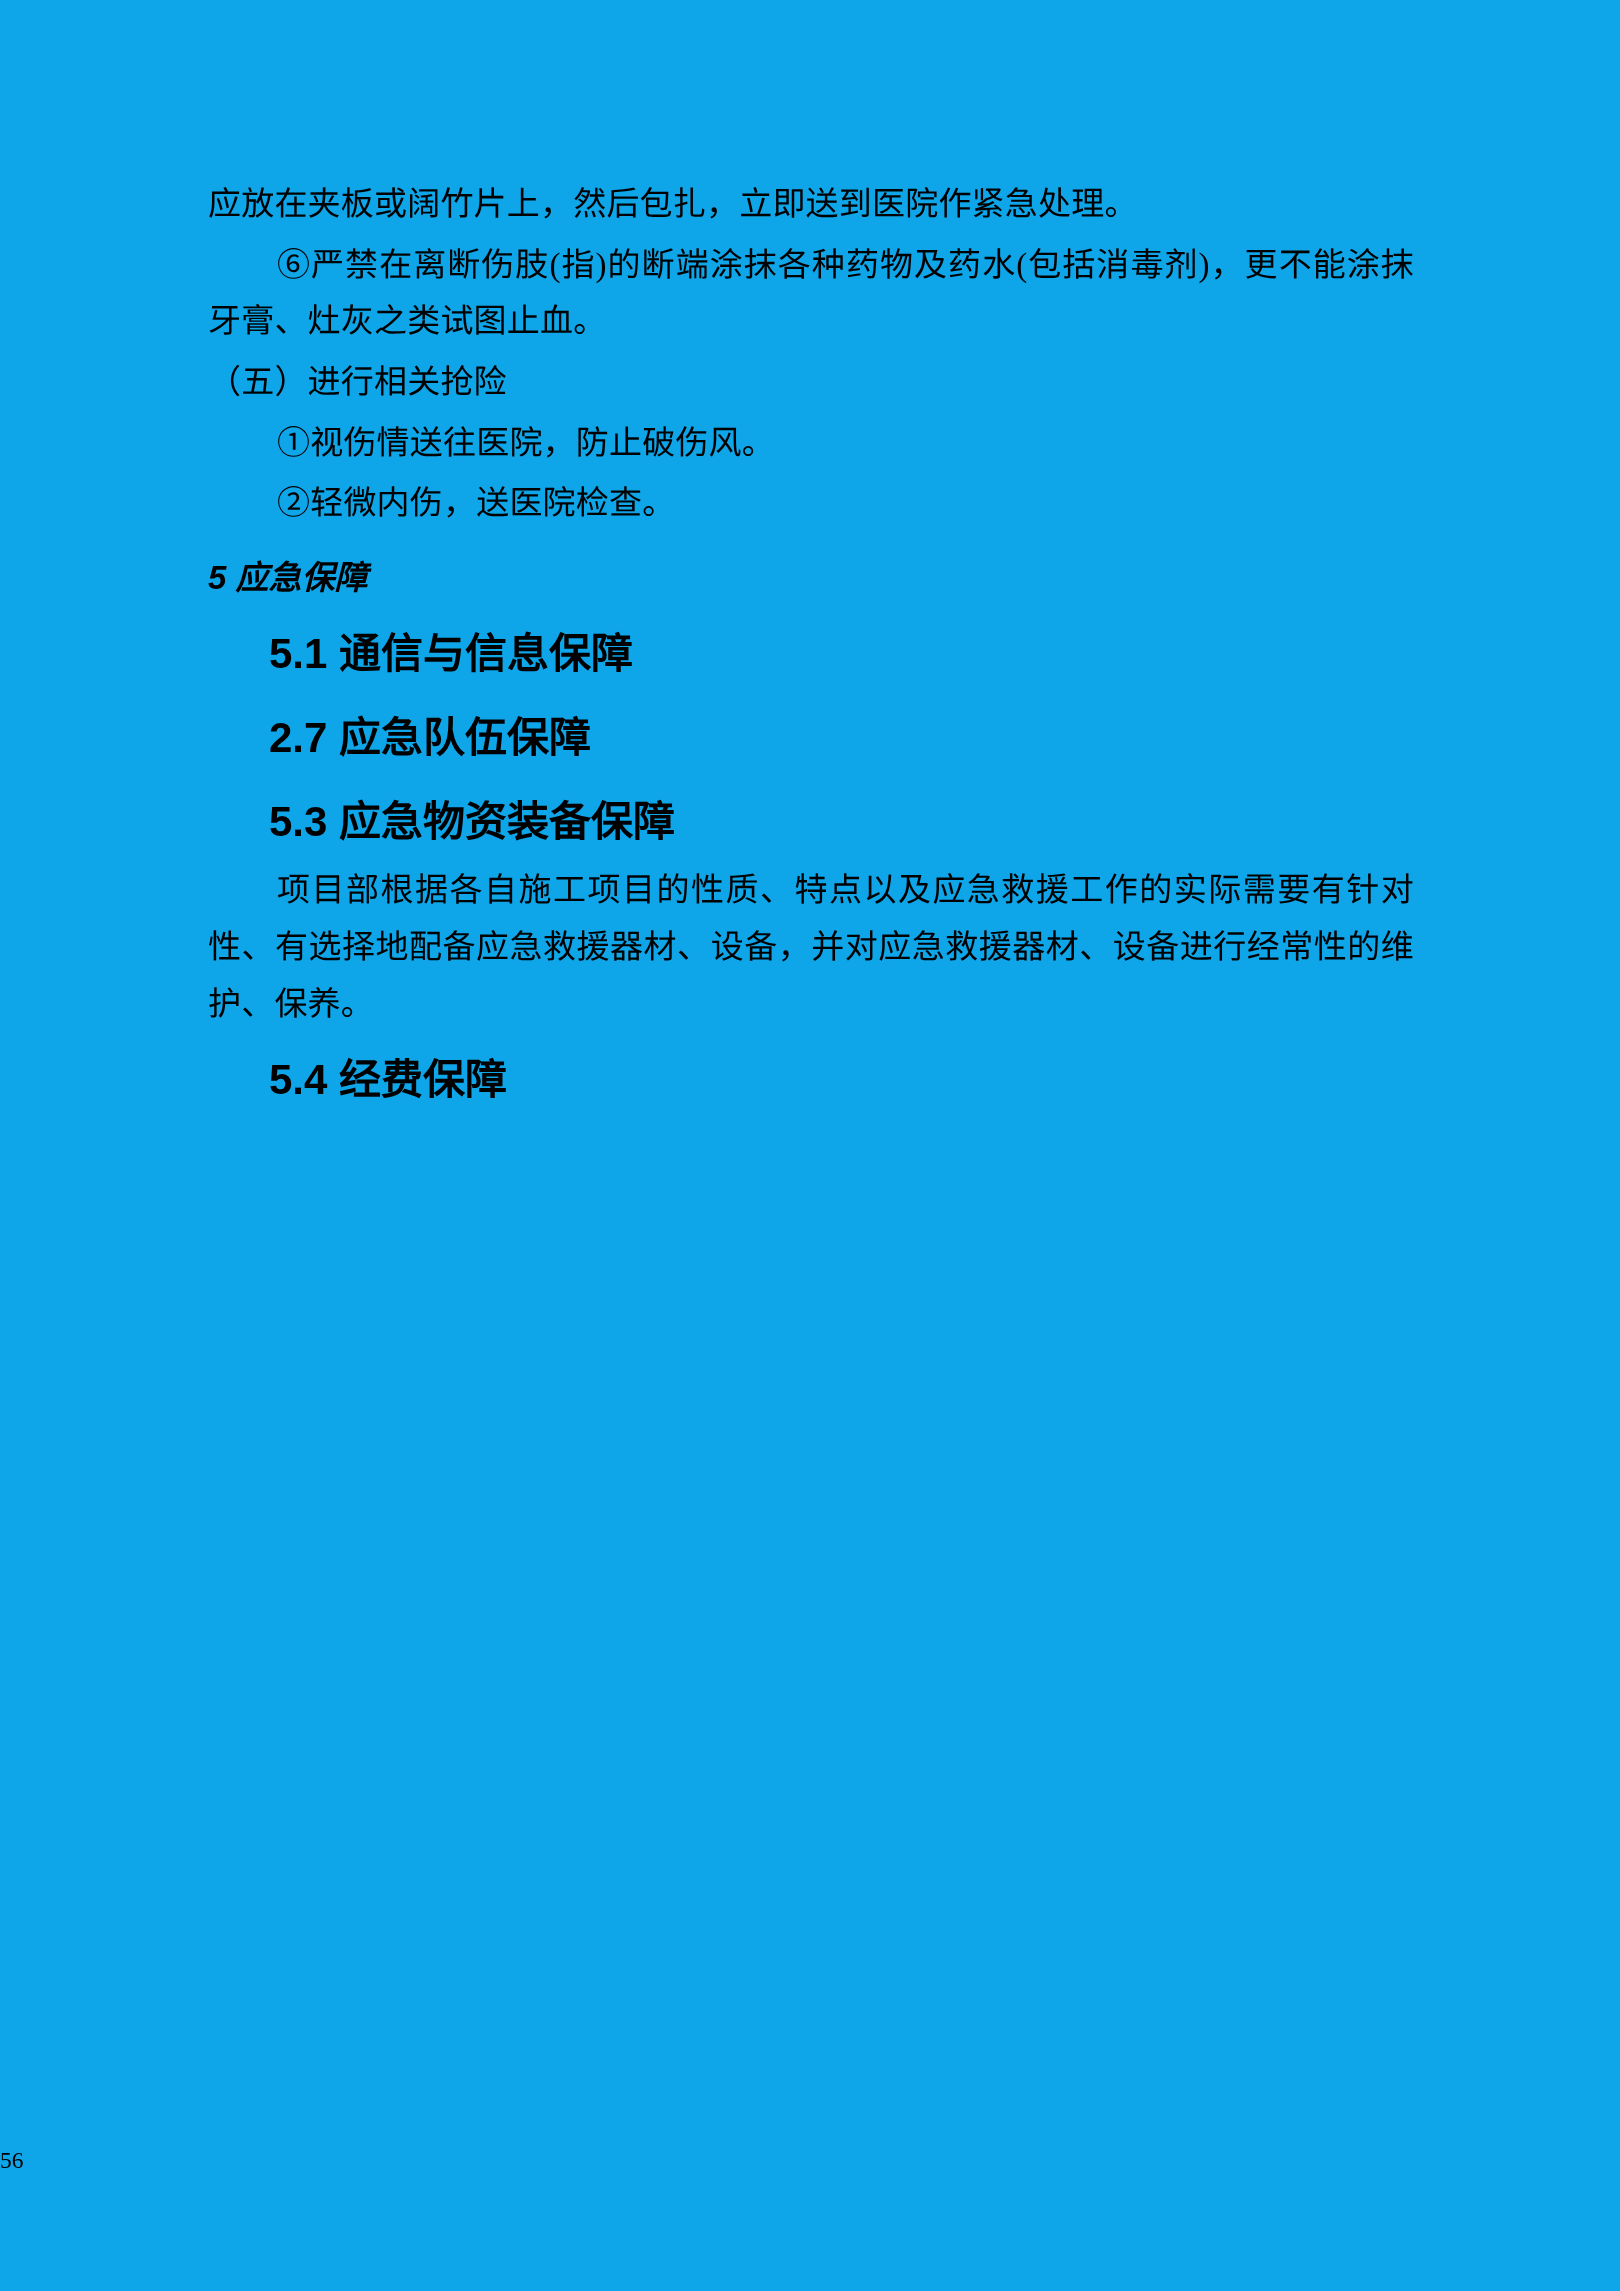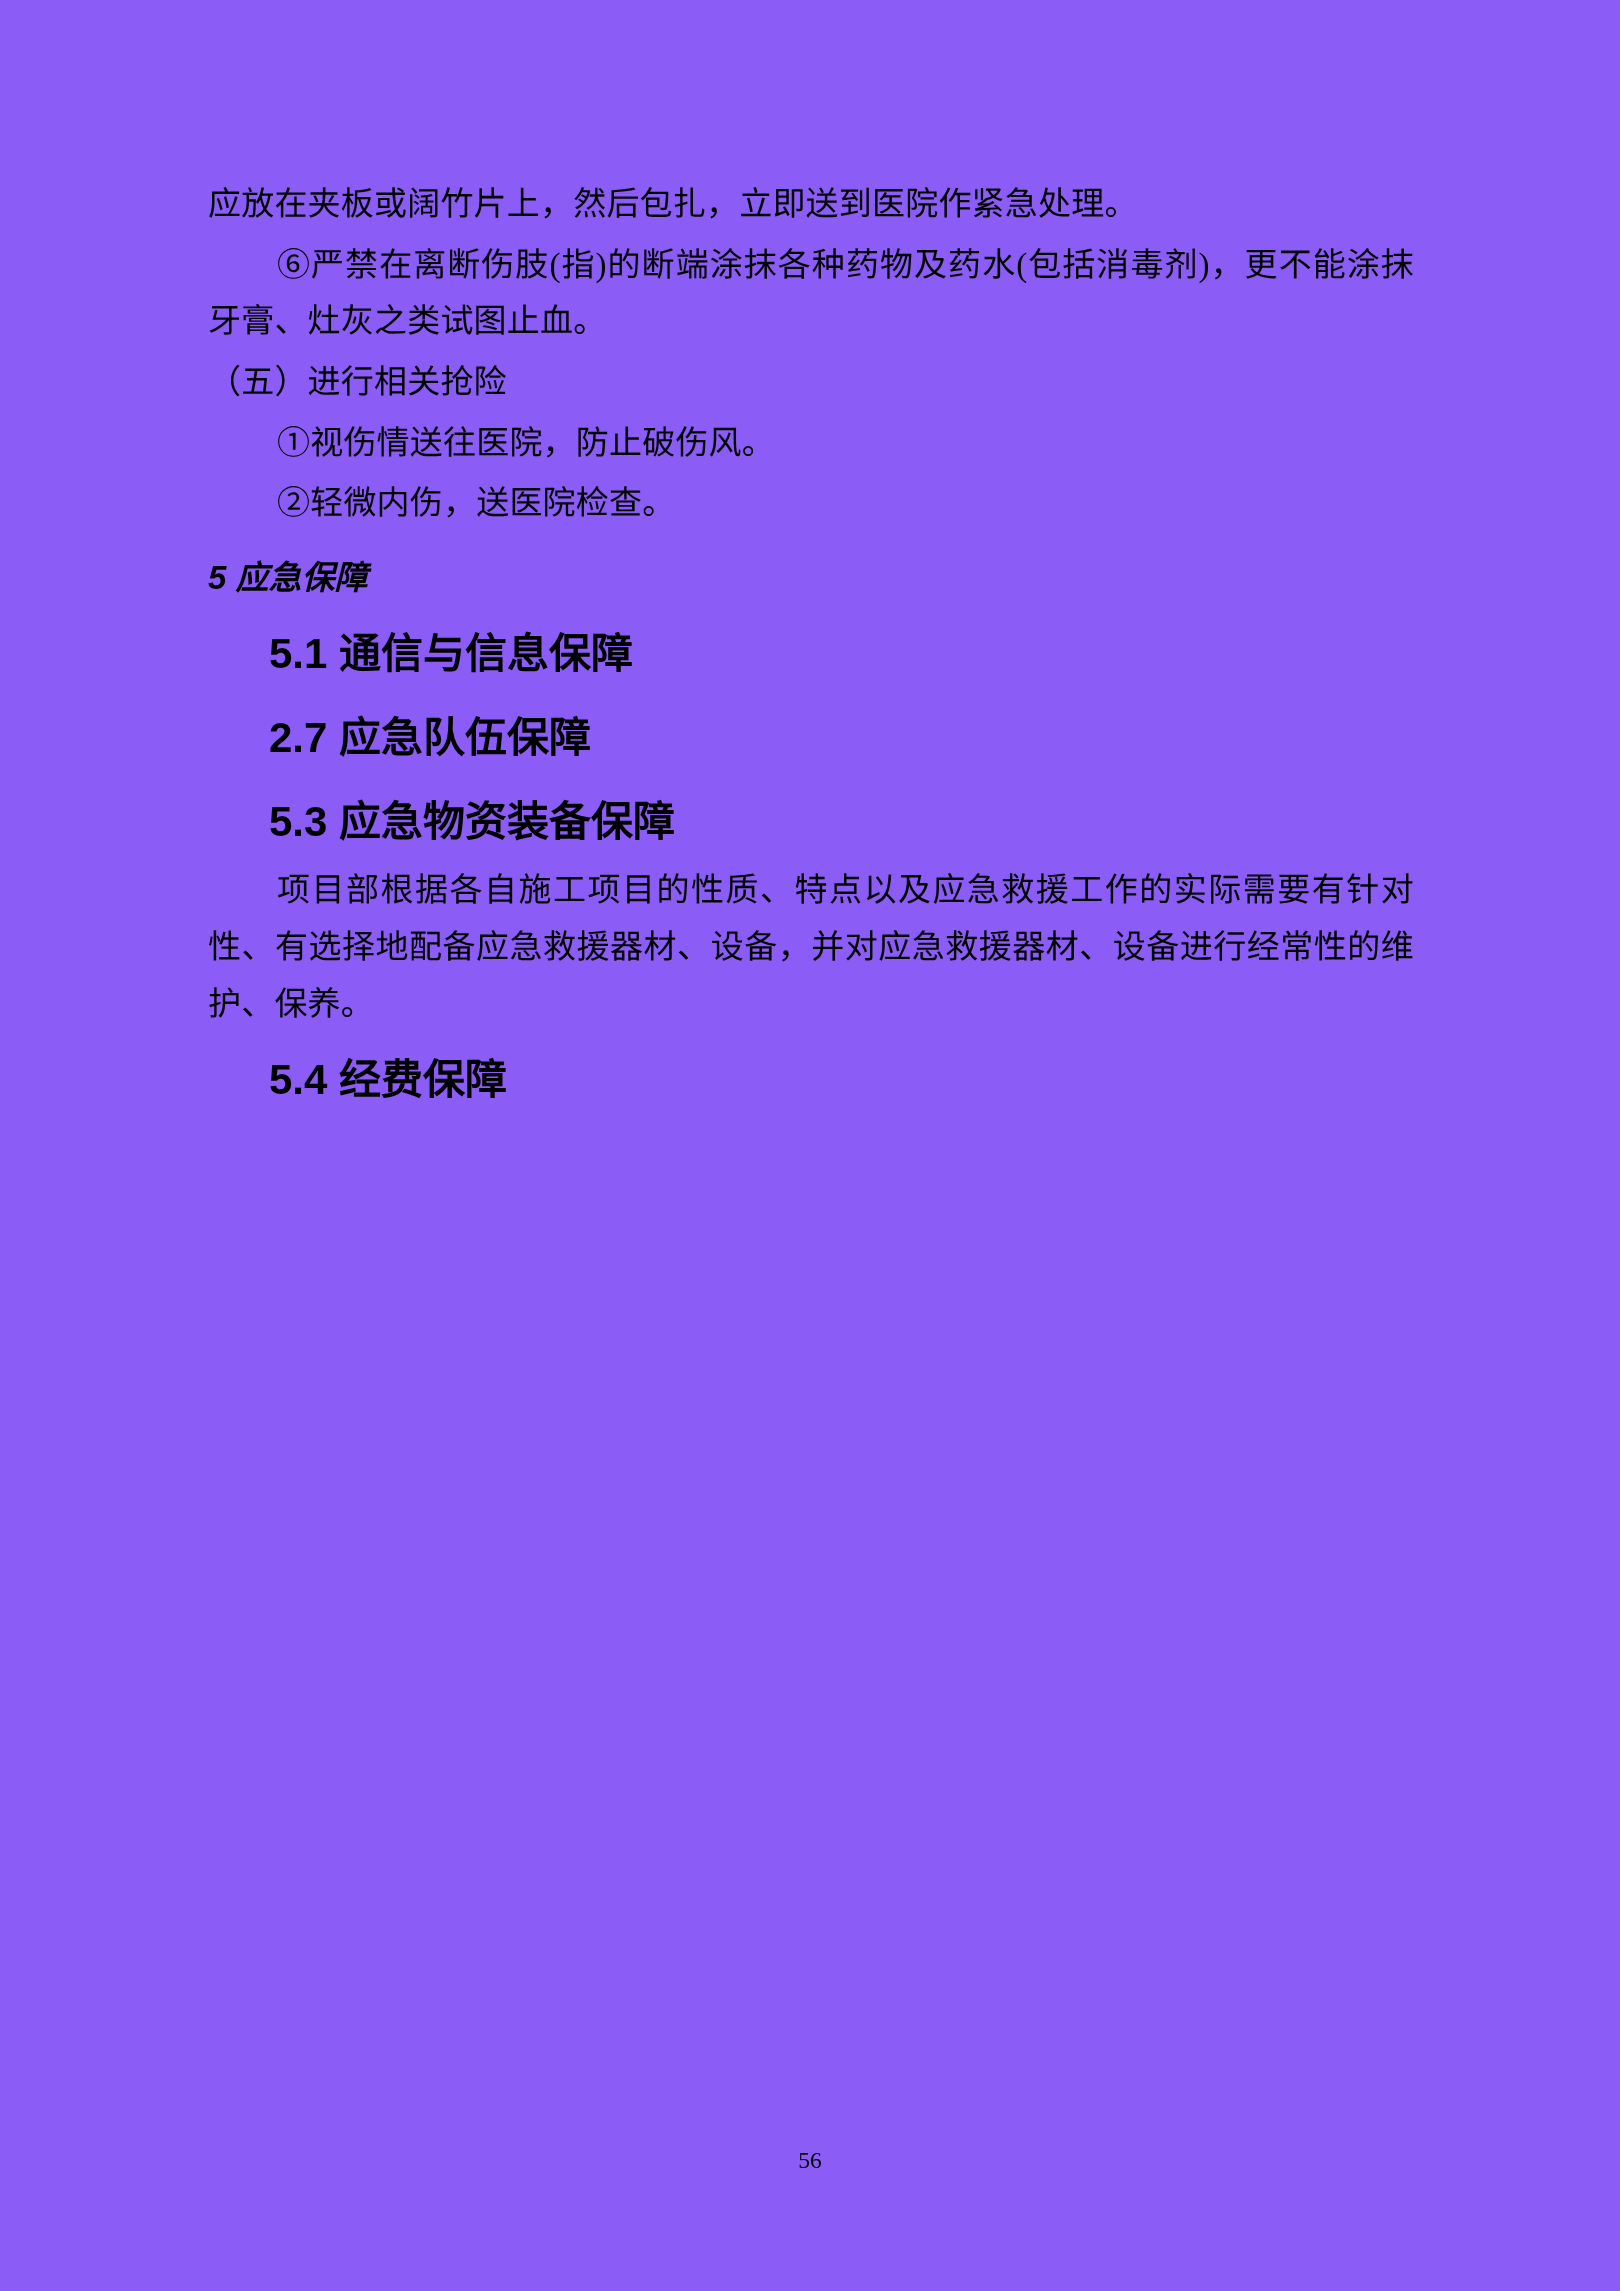--- a/index.html
+++ b/index.html
@@ -4,21 +4,21 @@
 <style>
   html, body {
     margin: 0;
     padding: 0;
     background: #ffffff;
   }
   .page {
     position: relative;
     width: 1620px;
     height: 2292px;
-    background: #8b5cf6;
+    background: #0ea5e9;
     box-sizing: border-box;
     font-family: "Liberation Serif", "DejaVu Serif", serif;
     color: #000000;
     overflow: hidden;
   }
   .content {
     position: absolute;
     left: 208px;
     top: 176px;
     width: 1206px;
@@ -53,21 +53,20 @@
     font-weight: bold;
     margin: 11.8px 0 3.9px 0;
     text-indent: 61px;
     font-family: "Liberation Sans", "DejaVu Sans", sans-serif;
   }
   .footer {
     position: absolute;
     left: 0;
     right: 0;
     top: 2147px;
-    text-align: center;
     font-size: 23.5px;
     font-family: "Liberation Serif", "DejaVu Serif", serif;
     color: #000000;
   }
 </style>
 </head>
 <body>
 
 <div class="page">
   <div class="content">

